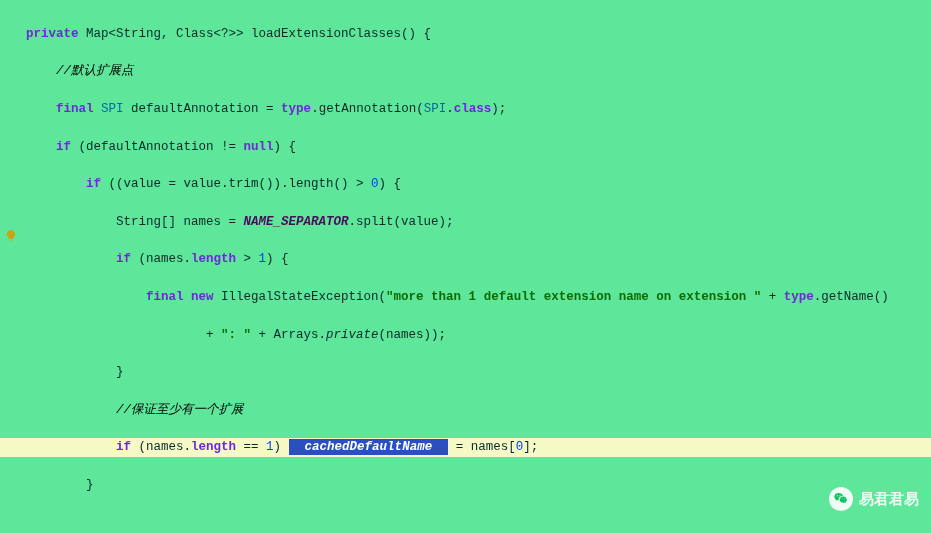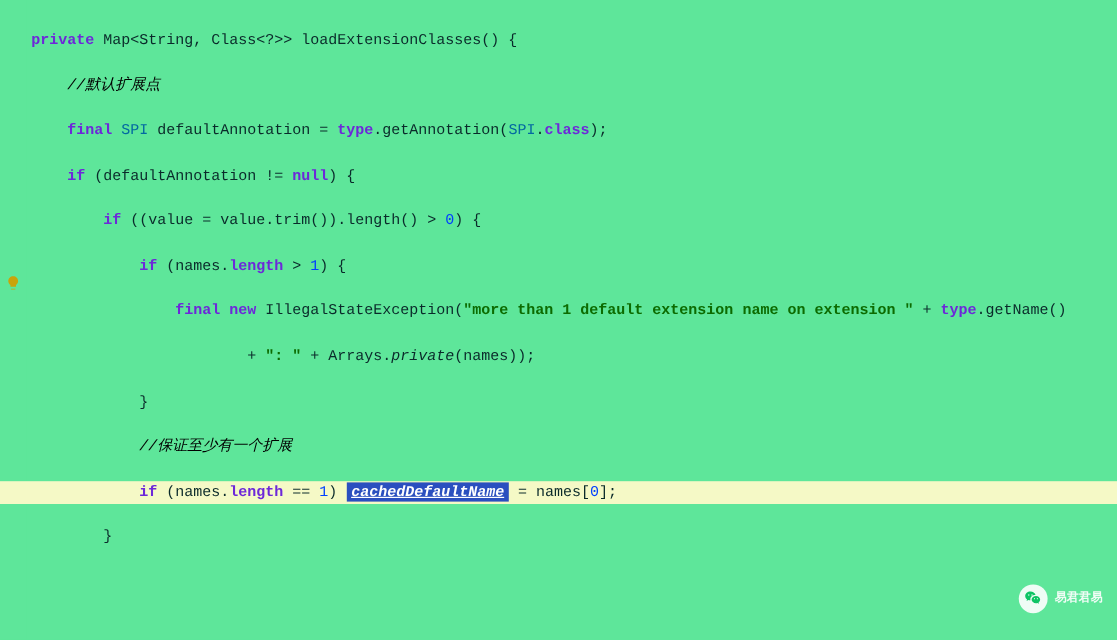--- a/index.html
+++ b/index.html
@@ -39,30 +39,30 @@
   padding-left: 30px;
   margin-right: -4px;
 }
 .kw { color: #6d28d9; font-weight: bold; }
 .ann { color: #0369a1; }
 .str { color: #0c6b00; font-weight: bold; }
 .num { color: #0040ff; }
 .comment-cn { color: #000000; font-style: italic; }
 .fld { color: #6d28d9; font-weight: bold; }
 .fld-italic { color: #4a0b5a; font-weight: bold; font-style: italic; }
-.sel { background: #2a4fbf; color: #fff; padding: 1px 4px; font-weight: bold; font-style: italic; text-decoration: underline; }
+.sel { background: #2a4fbf; color: #fff; padding: 1px 16px; font-weight: bold; font-style: italic; }
 .method { font-style: italic; color: #0a2a2a; }
 .watermark {
   position: absolute;
   right: 12px; bottom: 22px;
   display: flex; align-items: center;
   gap: 6px;
   color: #fff;
   font-family: sans-serif;
-  font-size: 10px;
+  font-size: 15px;
   font-weight: bold;
   opacity: 0.9;
 }
 .wm-ico {
   width: 24px; height: 24px;
   border-radius: 50%;
   background: #fff;
   display: flex; align-items: center; justify-content: center;
 }
 .wm-ico svg { width: 16px; height: 16px; }
@@ -77,20 +77,21 @@
       </svg>
   </div>
 </div>
 
 <div class="code-area">
 <div class="line"><span class="kw">private</span> <span>Map&lt;String, Class&lt;?&gt;&gt;</span> <span>loadExtensionClasses</span><span>() {</span></div>
 <div class="line">    <span class="comment-cn">//默认扩展点</span></div>
 <div class="line">    <span class="kw">final</span> <span class="ann">SPI</span> <span>defaultAnnotation = </span><span class="fld">type</span><span>.getAnnotation(</span><span class="ann">SPI</span><span>.</span><span class="kw">class</span><span>);</span></div>
 <div class="line">    <span class="kw">if</span><span> (defaultAnnotation != </span><span class="kw">null</span><span>) {</span></div>
 <div class="line">        <span class="kw">if</span><span> ((value = value.trim()).length() &gt; </span><span class="num">0</span><span>) {</span></div>
+<div class="line">            <span>String[] names = </span><span class="fld-italic">NAME_SEPARATOR</span><span>.split(value);</span></div>
 <div class="line">            <span class="kw">if</span><span> (names.</span><span class="fld">length</span><span> &gt; </span><span class="num">1</span><span>) {</span></div>
 <div class="line">                <span class="kw">final</span> <span class="kw">new</span><span> IllegalStateException(</span><span class="str">"more than 1 default extension name on extension "</span><span> + </span><span class="fld">type</span><span>.getName()</span></div>
 <div class="line">                        <span>+ </span><span class="str">": "</span><span> + Arrays.</span><span class="method">private</span><span>(names));</span></div>
 <div class="line">            <span>}</span></div>
 <div class="line">            <span class="comment-cn">//保证至少有一个扩展</span></div>
 <div class="line highlight-line">            <span class="kw">if</span><span> (names.</span><span class="fld">length</span><span> == </span><span class="num">1</span><span>) </span><span class="sel">cachedDefaultName</span><span> = names[</span><span class="num">0</span><span>];</span></div>
 <div class="line">        <span>}</span></div>
 
 
 

